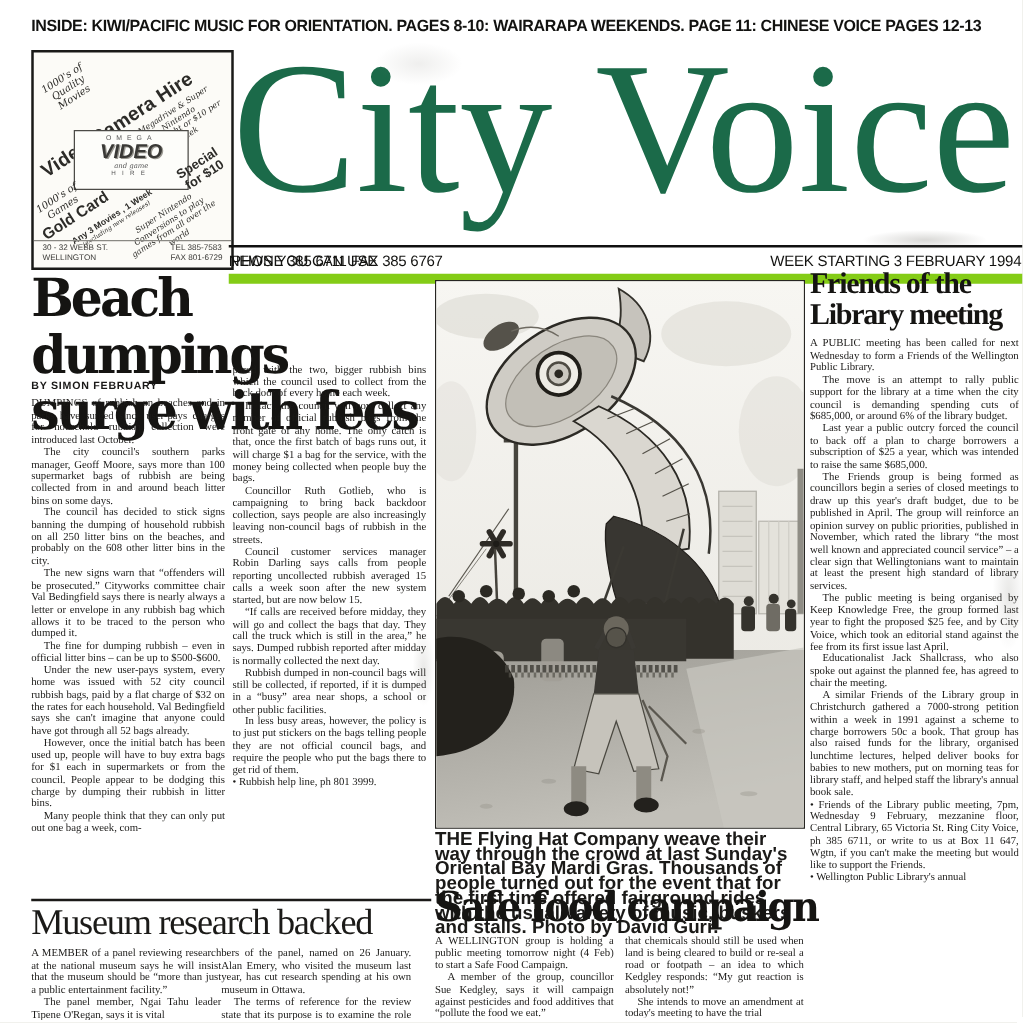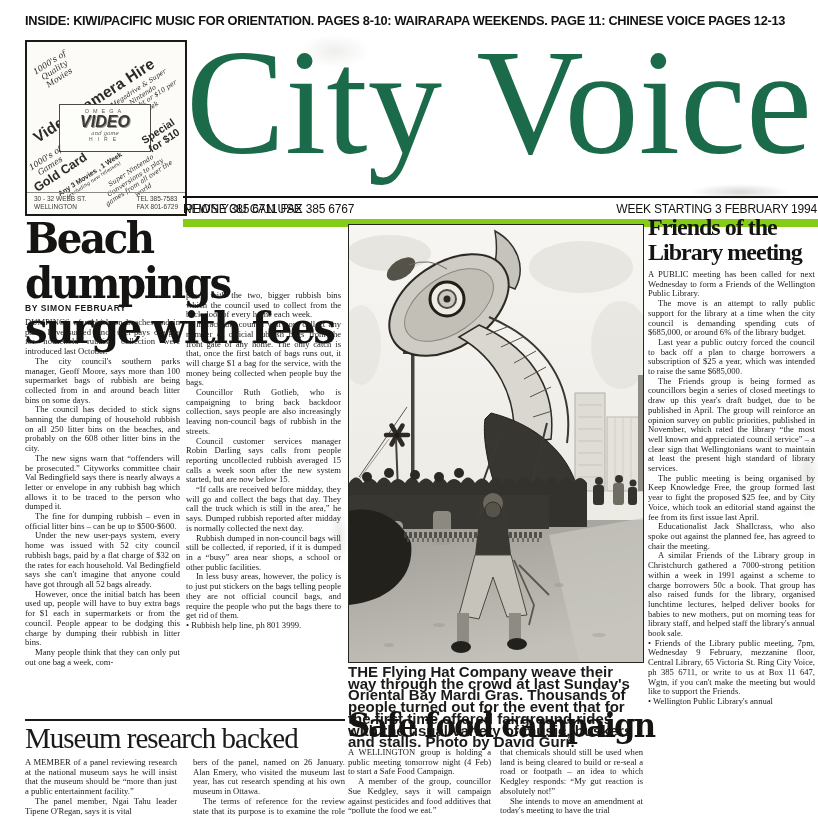--- a/index.html
+++ b/index.html
@@ -73,21 +73,21 @@
   
   .friends{left:648px;top:215px;width:167px;}
   .friends h2{margin:0;font-family:"Liberation Serif",serif;font-weight:bold;font-size:24px;
               line-height:25px;letter-spacing:-1px;color:#151412;}
   .col-f{position:relative;margin-top:5px;width:167px;height:560px;}
 
   
   .museum{left:25px;top:719px;width:320px;border-top:2px solid #1b1a18;padding-top:2px;}
   .museum h2{margin:0;font-family:"Liberation Serif",serif;font-weight:normal;font-size:29px;
              line-height:31px;letter-spacing:-1px;color:#1b1a18;}
-  .mus-cols{display:flex;gap:16px;margin-top:4px;}
+  .mus-cols{display:flex;gap:0;margin-top:4px;}
   .mus-cols .bodycol{position:relative;width:152px;height:58px;}
 
   
   .safefood{left:348px;top:708px;width:296px;}
   .safefood h2{margin:0;font-family:"DejaVu Serif",serif;font-weight:bold;font-size:33px;line-height:36px;
                letter-spacing:-2px;color:#151412;transform:scaleX(.93);transform-origin:left top;white-space:nowrap;}
   .sf-cols{display:flex;gap:9px;margin-top:4px;}
   .sf-cols .bodycol{position:relative;width:143px;height:66px;}
 
   

